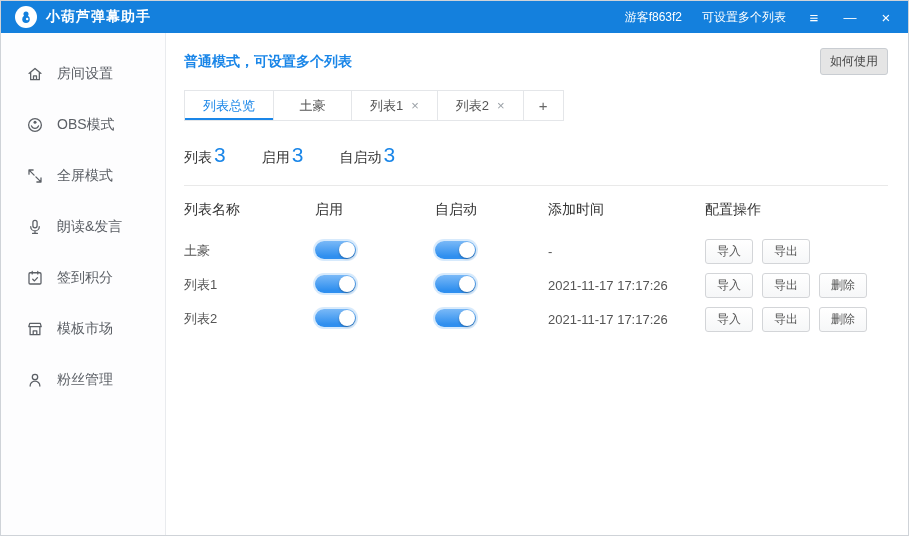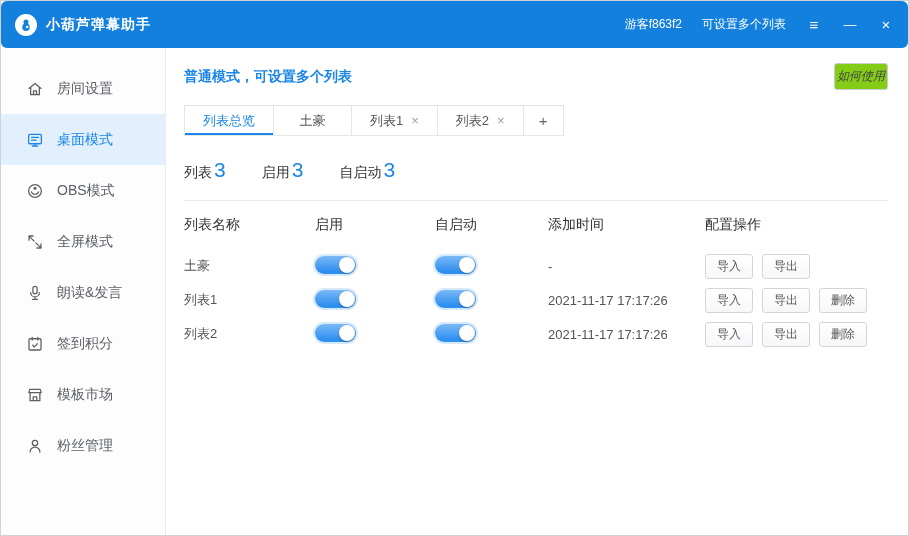--- a/index.html
+++ b/index.html
@@ -5,21 +5,21 @@
   * { margin:0; padding:0; box-sizing:border-box; }
   html,body { width:909px; height:536px; }
   body {
     font-family:"Liberation Sans","DejaVu Sans",sans-serif;
     background:#fff; overflow:hidden;
     --accent:#1a86e8; --titlebar:#1480dd;
   }
   .window { width:909px; height:536px; display:flex; flex-direction:column; background:#fff; border:1px solid #cfd3d8; }
 
   
-  .titlebar { height:47px; background:var(--titlebar); display:flex; align-items:center; padding:0 14px; gap:9px; flex:none;border-radius:6px; }
+  .titlebar { height:32px; background:var(--titlebar); display:flex; align-items:center; padding:0 14px; gap:9px; flex:none; }
   .logo { width:22px; height:22px; border-radius:50%; background:#fff; display:flex; align-items:center; justify-content:center; flex:none; }
   .app-title { color:#fff; font-size:14px; font-weight:bold; letter-spacing:1px; }
   .titlebar-right { margin-left:auto; display:flex; align-items:center; gap:20px; color:#fff; font-size:12px; }
   .tb-text { cursor:pointer; }
   .tb-icon { cursor:pointer; font-size:15px; line-height:1; width:16px; text-align:center; }
   .tb-icon.min { font-size:13px; }
 
   
   .appbody { flex:1; display:flex; min-height:0; }
 
@@ -27,21 +27,21 @@
   .sidebar { width:165px; flex:none; border-right:1px solid #e9ebee; background:#fdfdfe; padding-top:15px; }
   .side-item { height:51px; display:flex; align-items:center; padding-left:25px; gap:13px; color:#5c6066; font-size:14px; cursor:pointer; }
   .side-item.active { background:#e2effc; color:var(--accent); }
   .side-icon { width:18px; height:18px; display:flex; }
   .side-icon svg { width:18px; height:18px; display:block; }
 
   
   .main { flex:1; padding:15px 20px 0 18px; min-width:0; }
   .main-header { display:flex; align-items:center; justify-content:space-between; }
   .mode-title { color:var(--accent); font-size:14px; font-weight:bold; }
-  .help-btn { background:#84cc16; border:1px solid #c9cdd2; border-radius:3px; padding:4px 2px; font-size:12px; color:#444; cursor:pointer; font-family:inherit;font-style:italic; }
+  .help-btn { background:#e5e5e5; border:1px solid #c9cdd2; border-radius:3px; padding:4px 9px; font-size:12px; color:#444; cursor:pointer; font-family:inherit; }
 
   
   .tabs { display:flex; margin-top:15px; }
   .tab { height:31px; display:flex; align-items:center; justify-content:center; gap:8px; padding:0 18px; min-width:78px;
          border:1px solid #e4e6e9; border-left:none; background:#fff; font-size:13px; color:#555; cursor:pointer; position:relative; }
   .tab:first-child { border-left:1px solid #e4e6e9; }
   .tab.active { color:var(--accent); font-weight:normal; }
   .tab.active::after { content:""; position:absolute; left:0; right:0; bottom:0; height:2px; background:var(--accent); }
   .tab-close { color:#9aa0a6; font-size:13px; font-weight:normal; cursor:pointer; }
   .add-tab { min-width:40px; padding:0; color:#666; font-size:15px; }
@@ -99,29 +99,20 @@
   <div class="appbody">
     <div class="sidebar" id="sidebar">
         <div class="side-item">
           <span class="side-icon">
             <svg viewBox="0 0 24 24">
               <path fill="none" stroke="currentColor" stroke-width="1.7" stroke-linecap="round" stroke-linejoin="round" d="M4 11.2 12 4.6l8 6.6M6.2 10v9.5h11.6V10M10 19.5v-5h4v5"></path>
             </svg>
           </span>
           <span class="side-label">房间设置</span>
         </div>
-        <div class="side-item active">
-          <span class="side-icon">
-            <svg viewBox="0 0 24 24">
-              <rect fill="none" stroke="currentColor" stroke-width="1.7" stroke-linecap="round" stroke-linejoin="round" x="3.5" y="4.5" width="17" height="12.5" rx="1.5"></rect>
-              <path fill="none" stroke="currentColor" stroke-width="1.7" stroke-linecap="round" stroke-linejoin="round" d="M7.5 8.6h9M7.5 12.2h6M12 17v3M8.5 20h7"></path>
-            </svg>
-          </span>
-          <span class="side-label">桌面模式</span>
-        </div>
         <div class="side-item">
           <span class="side-icon">
             <svg viewBox="0 0 24 24">
               <circle fill="none" stroke="currentColor" stroke-width="1.7" stroke-linecap="round" stroke-linejoin="round" cx="12" cy="12" r="8.5"></circle>
               <circle cx="12" cy="8.3" r="2" fill="currentColor"></circle>
               <path fill="none" stroke="currentColor" stroke-width="1.7" stroke-linecap="round" stroke-linejoin="round" d="M7.3 13.2a5 5 0 0 0 9.4 0"></path>
             </svg>
           </span>
           <span class="side-label">OBS模式</span>
         </div>

